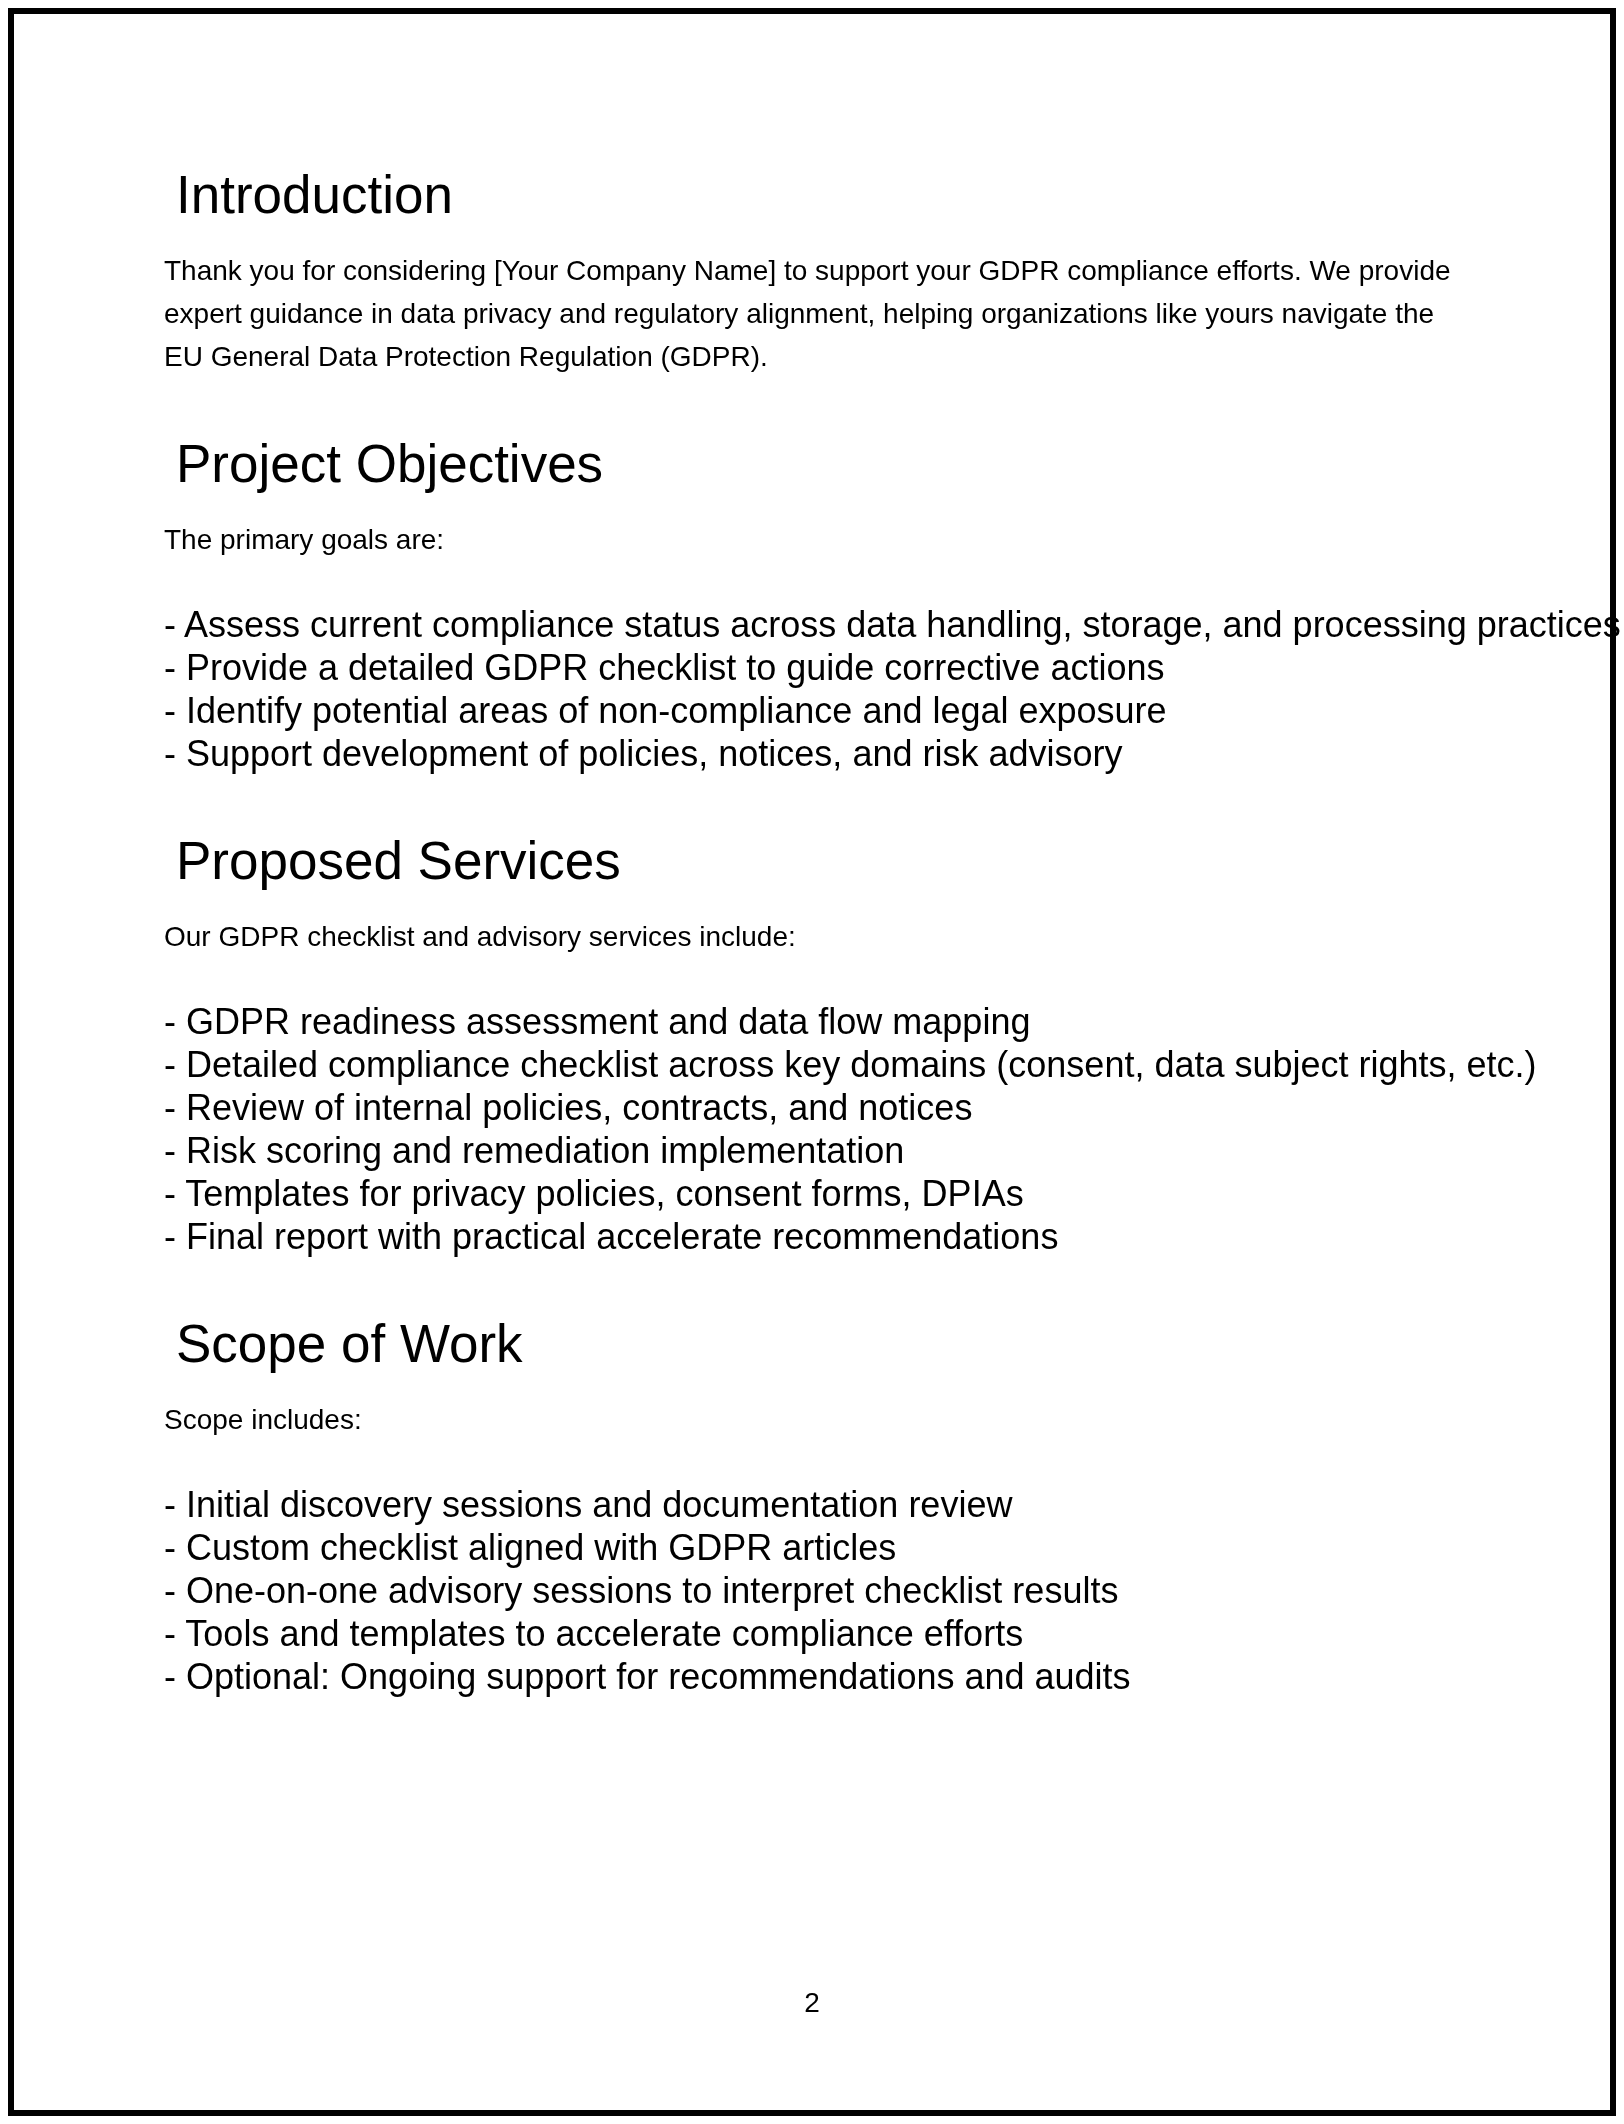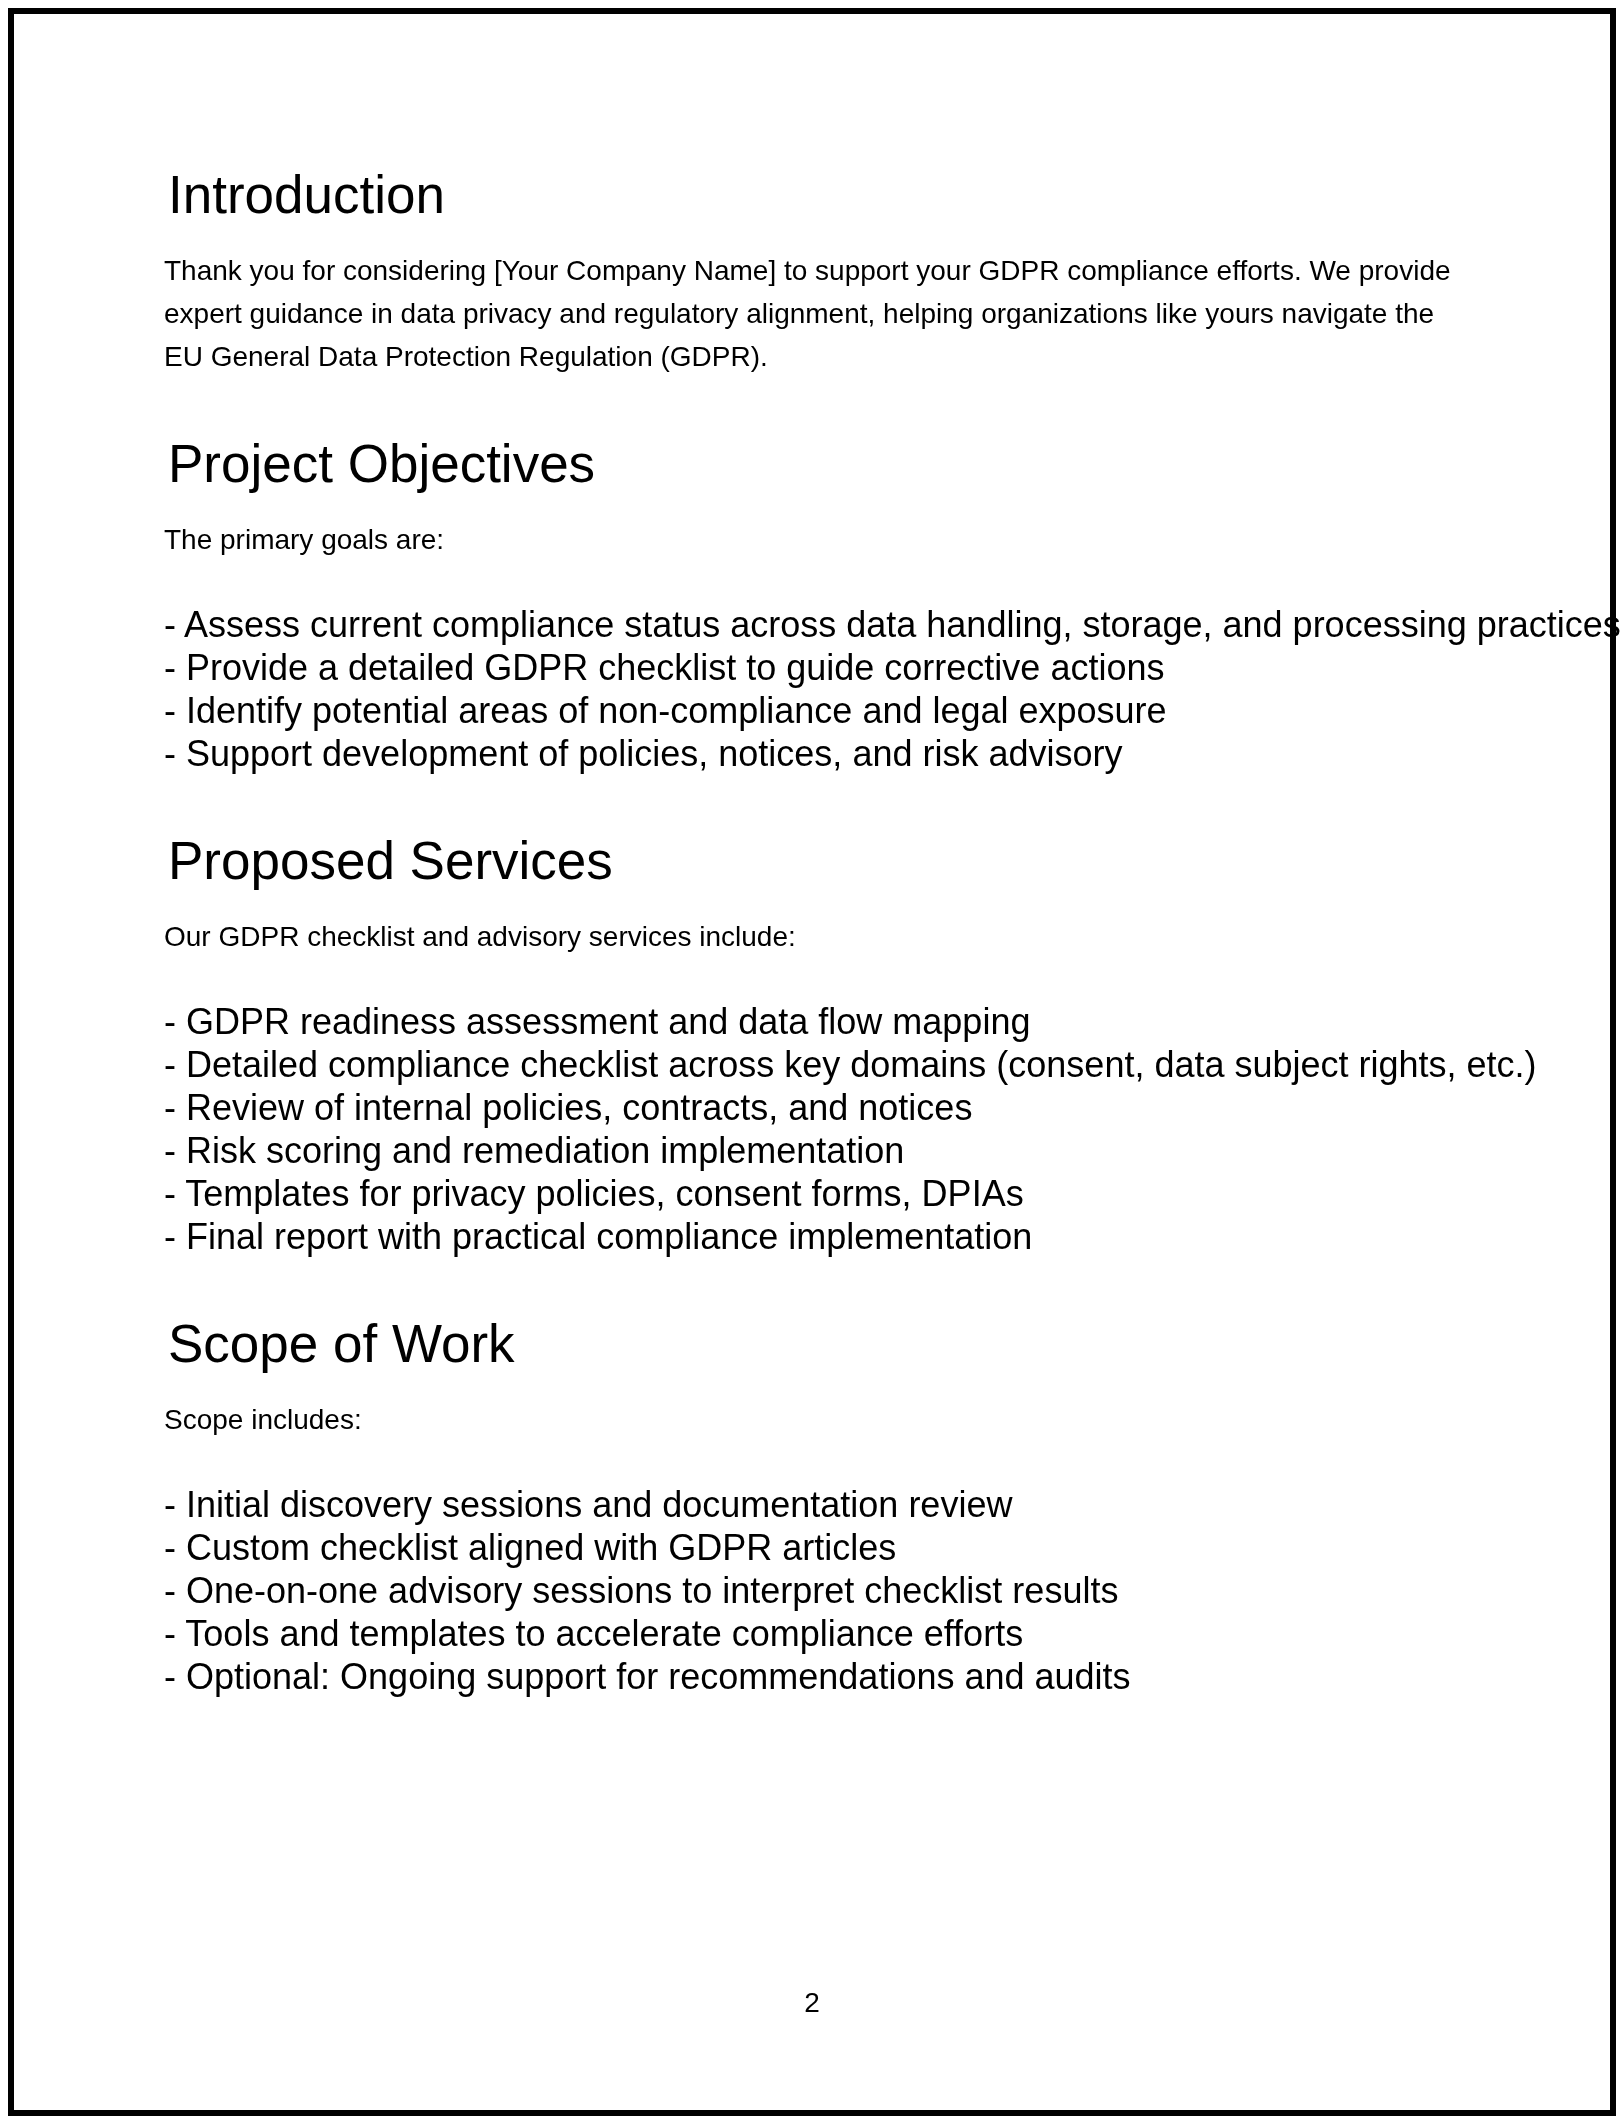--- a/index.html
+++ b/index.html
@@ -24,21 +24,21 @@
   }
   .content {
     position: relative;
     padding: 109px 164px 0 164px;
   }
   h1.section-heading {
     font-size: 53px;
     line-height: 64px;
     font-weight: 400;
     letter-spacing: 0;
-    margin: 54px 0 22px 4px;
+    margin: 54px 0 22px 12px;
     color: #000000;
   }
   .para {
     font-size: 28px;
     line-height: 43px;
     font-weight: 400;
     margin: 0 0 42px 0;
     color: #000000;
   }
   .para .line {
@@ -102,21 +102,21 @@
     <div class="para">
       <span class="line">Our GDPR checklist and advisory services include:</span>
     </div>
 
     <div class="bullets">
       <span class="bullet">- GDPR readiness assessment and data flow mapping</span>
       <span class="bullet">- Detailed compliance checklist across key domains (consent, data subject rights, etc.)</span>
       <span class="bullet">- Review of internal policies, contracts, and notices</span>
       <span class="bullet">- Risk scoring and remediation implementation</span>
       <span class="bullet">- Templates for privacy policies, consent forms, DPIAs</span>
-      <span class="bullet">- Final report with practical compliance implementation</span>
+      <span class="bullet">- Final report with practical accelerate recommendations</span>
     </div>
 
     <h1 class="section-heading">Scope of Work</h1>
 
     <div class="para">
       <span class="line">Scope includes:</span>
     </div>
 
     <div class="bullets">
       <span class="bullet">- Initial discovery sessions and documentation review</span>

